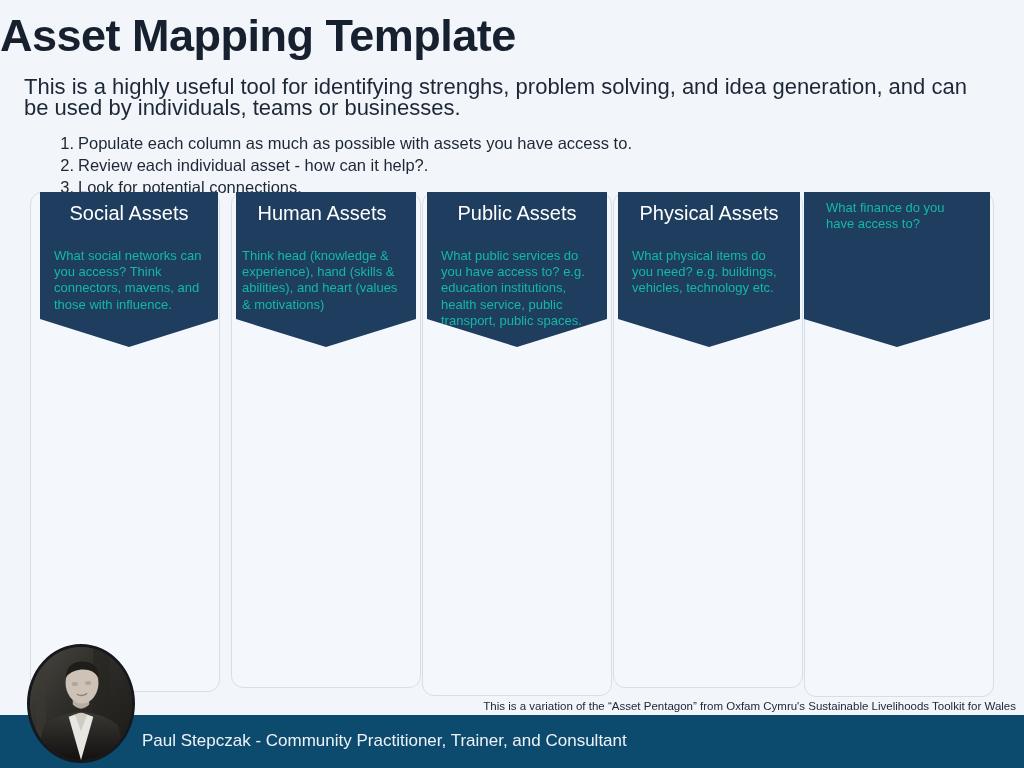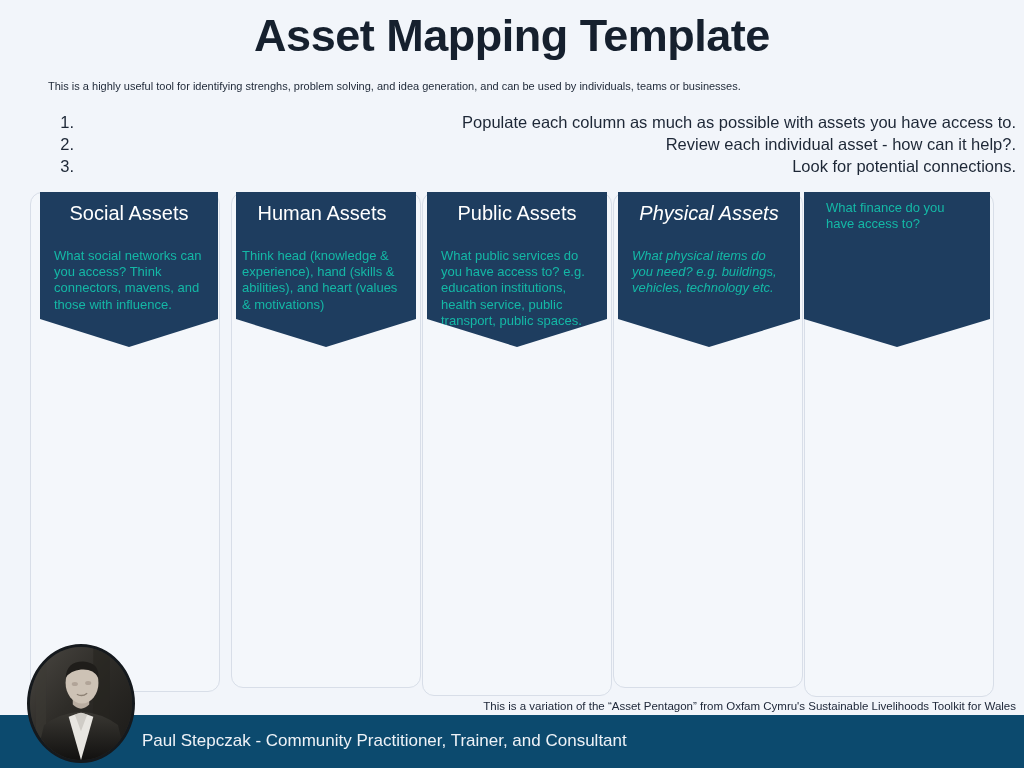--- a/index.html
+++ b/index.html
@@ -13,42 +13,41 @@
     background: #f2f5fa;
     font-family: "Liberation Sans", sans-serif;
     overflow: hidden;
     position: relative;
   }
 
   
   .page-title {
     margin: 0;
     padding-top: 8px;
-    text-align: center;
+    text-align: left;
     font-size: 45px;
     line-height: 56px;
     font-weight: bold;
     color: #16202e;
     letter-spacing: -0.5px;
   }
 
   .intro {
-    margin: 12px 38px 0 48px;
-    font-size: 11px;
+    margin: 12px 38px 0 24px;
+    font-size: 22px;
     line-height: 21px;
     color: #1d2736;
     max-width: 960px;
   }
 
   .steps {
     margin: 14px 0 4px 0;
     padding: 0 8px 0 78px;
     list-style: none;
     counter-reset: stepnum;
-    text-align: right;
   }
   .steps li {
     counter-increment: stepnum;
     font-size: 16.5px;
     line-height: 22px;
     color: #1d2736;
     position: relative;
   }
   .steps li::before {
     content: counter(stepnum) ".";
@@ -195,21 +194,21 @@
   <div class="column" style="left:422px; width:190px;">
     <div class="card" style="height:504px;"></div>
     <div class="banner" style="left:5px; width:180px; height:155px;">
       <div class="banner-title">Public Assets</div>
       <div class="banner-desc">What public services do you have access to? e.g. education institutions, health service, public transport, public spaces.</div>
     </div>
   </div>
 
   <div class="column" style="left:613px; width:190px;">
     <div class="card" style="height:496px;"></div>
-    <div class="banner" style="left:5px; width:182px; height:155px;font-style:italic;">
+    <div class="banner" style="left:5px; width:182px; height:155px;">
       <div class="banner-title">Physical Assets</div>
       <div class="banner-desc">What physical items do you need? e.g. buildings, vehicles, technology etc.</div>
     </div>
   </div>
 
   <div class="column" style="left:804px; width:190px;">
     <div class="card" style="height:505px;"></div>
     <div class="banner" style="left:0px; width:186px; height:155px;">
       <div class="banner-desc" style="padding-left:8px;">What finance do you have access to?</div>
     </div>

